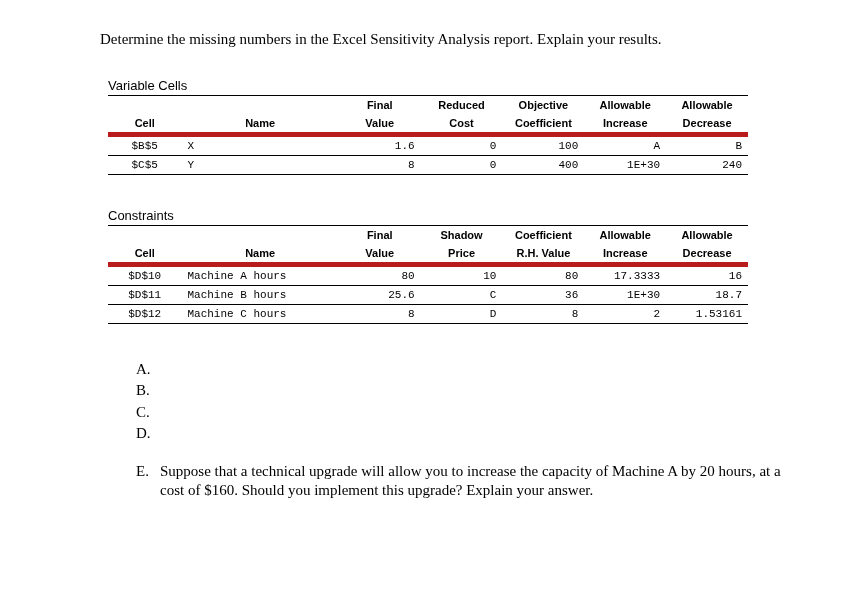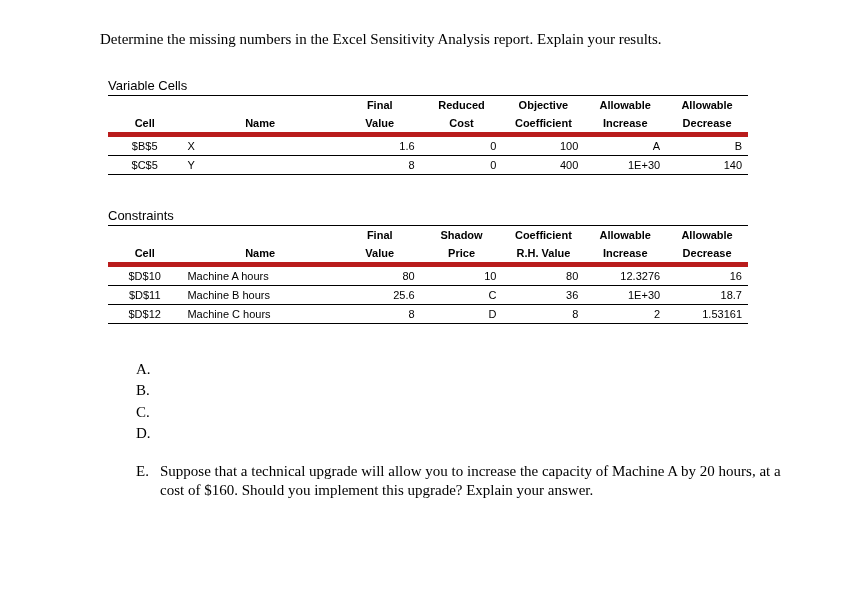--- a/index.html
+++ b/index.html
@@ -38,21 +38,21 @@
       vertical-align: bottom;
     }
     td {
       padding: 3px 6px;
       text-align: right;
     }
     td.left { text-align: left; }
     td.center { text-align: center; }
     .hdr-top td, .hdr-top th { border-top: 1.5px solid #000; }
     .hdr-bot th { border-bottom: 5px solid #b91c1c; }
-    .row-line td { border-bottom: 1px solid #000; }
+    .row-line td { border-bottom: 1px solid #000; font-family: Liberation Mono, monospace; }
     .col-cell { width: 70px; text-align: center;}
     .col-name { width: 150px; text-align: left;}
     .col-num { width: 78px; }
     .questions {
       margin-top: 36px;
       margin-left: 36px;
       font-size: 15px;
     }
     .q-item {
       display: flex;
@@ -101,21 +101,21 @@
     <td>A</td>
     <td>B</td>
   </tr>
   <tr class="row-line">
     <td class="center">$C$5</td>
     <td class="left">Y</td>
     <td>8</td>
     <td>0</td>
     <td>400</td>
     <td>1E+30</td>
-    <td>140</td>
+    <td>240</td>
   </tr>
 </tbody>
   </table>
 
 <div class="section-label">Constraints</div>
 <table>
   <tbody>
       <tr class="hdr-top">
     <th class="col-cell"></th>
     <th class="col-name"></th>
@@ -133,21 +133,21 @@
     <th class="col-num">R.H. Value</th>
     <th class="col-num">Increase</th>
     <th class="col-num">Decrease</th>
   </tr>
   <tr class="row-line">
     <td class="center">$D$10</td>
     <td class="left">Machine A hours</td>
     <td>80</td>
     <td>10</td>
     <td>80</td>
-    <td>12.3276</td>
+    <td>17.3333</td>
     <td>16</td>
   </tr>
   <tr class="row-line">
     <td class="center">$D$11</td>
     <td class="left">Machine B hours</td>
     <td>25.6</td>
     <td>C</td>
     <td>36</td>
     <td>1E+30</td>
     <td>18.7</td>

